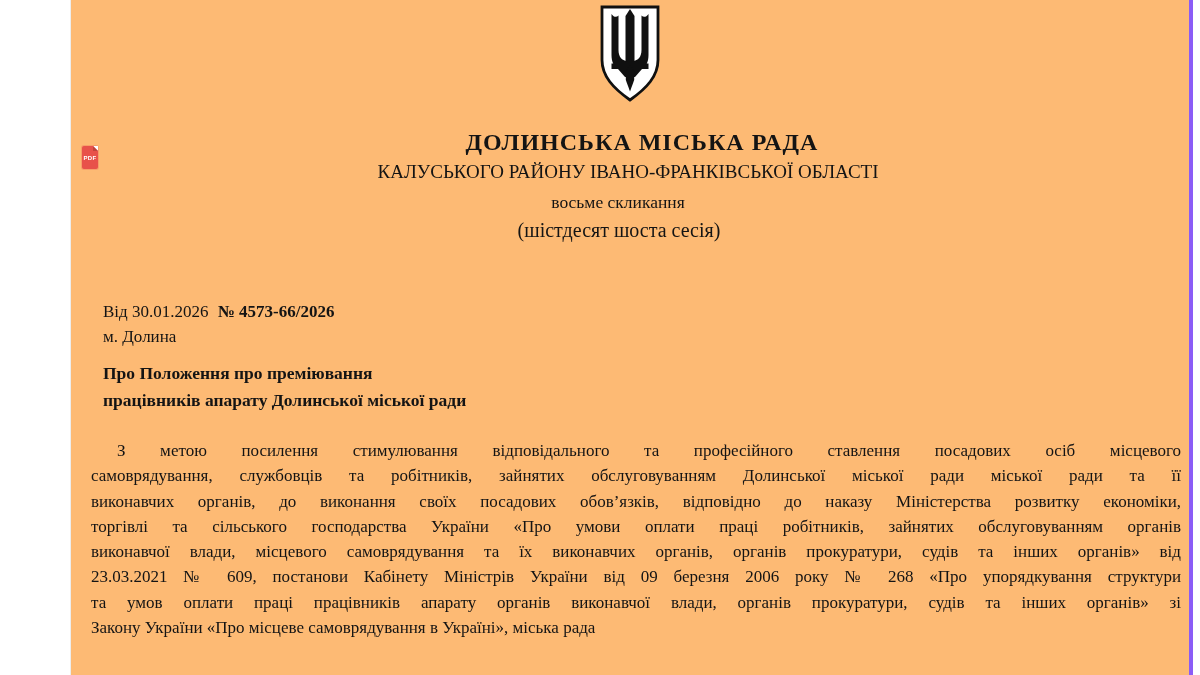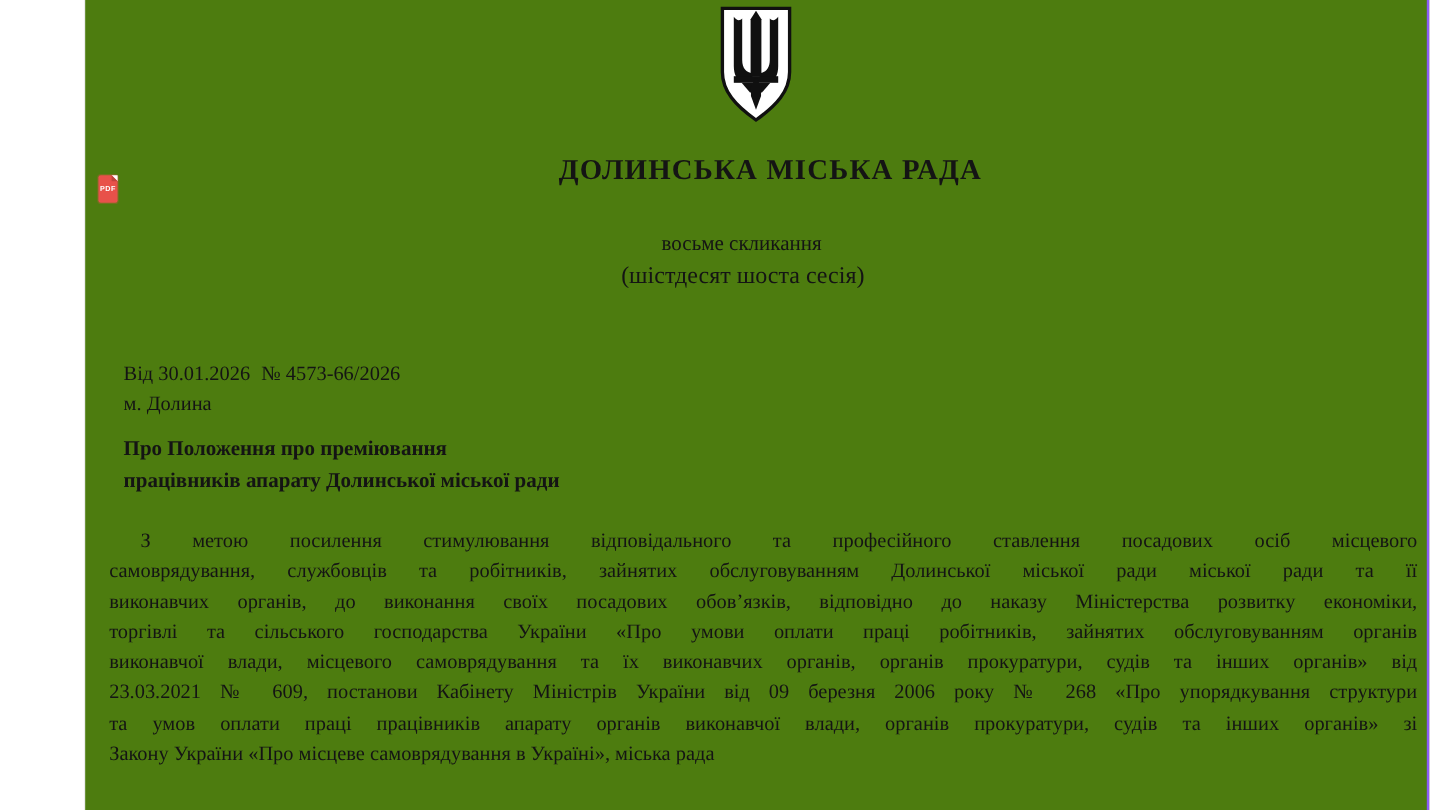--- a/index.html
+++ b/index.html
@@ -8,22 +8,22 @@
     background: #ffffff;
     overflow: hidden;
     font-family: "Liberation Serif", "DejaVu Serif", serif;
     color: #141414;
   }
   .doc {
     position: absolute;
     left: 70px; top: 0;
     width: 1118px; height: 675px;
     border-left: 1px solid #ededed;
-    border-right: 2px solid #8b5cf6;
-    background: #4d7c0f;
+    border-right: 4px solid #8b5cf6;
+    background: #fdba74;
   }
   
   .pdf-icon {
     position: absolute;
     left: 11px; top: 146px;
     width: 16px; height: 23px;
     background: #e8514a;
     border-radius: 2px;
     cursor: pointer;
     box-shadow: 0 0 0 1px rgba(232,81,74,0.25);
@@ -66,21 +66,21 @@
   .session       { top: 219px; font-size: 20px;                                         margin-left: -11px; }
   .decision-type { top: 256px; font-size: 23px; font-weight: bold; letter-spacing: 3px;   margin-left: -11px; }
   .meta-line {
     position: absolute;
     left: 32px;
     font-size: 17px;
     white-space: nowrap;
   }
   .meta-date { top: 302px; }
   .meta-city { top: 327px; }
-  .meta-line .num { font-weight: normal; margin-left: 5px; margin-top: 14px; }
+  .meta-line .num { font-weight: bold; margin-left: 5px; margin-top: 14px; }
   .subject-line {
     position: absolute;
     left: 32px;
     font-size: 17.5px;
     font-weight: bold;
     white-space: nowrap;
   }
   .subject-1 { top: 363px; }
   .subject-2 { top: 390px; }
   .body-text {
@@ -120,20 +120,21 @@
         <path d="M51.5,10 C49,13.5 46.5,13.5 44.5,11.5 V46 C44.5,53 41,56.5 36,57 V63.5 H44 C49,63.5 51.5,58 51.5,51 Z"></path>
         <path d="M33,5 L37.5,12 V60 H28.5 V12 Z"></path>
         <rect x="14.5" y="59.5" width="37" height="5.5"></rect>
         <path d="M21,65 H45 L38,73 H28 Z"></path>
         <path d="M33,60 L37.2,68 V76 L33,87.5 L28.8,76 V68 Z"></path>
       </g>
     </svg>
   </div>
 
   <div class="center-line org-name">ДОЛИНСЬКА МІСЬКА РАДА</div>
+  <div class="center-line org-region">КАЛУСЬКОГО РАЙОНУ ІВАНО-ФРАНКІВСЬКОЇ ОБЛАСТІ</div>
   <div class="center-line convocation">восьме скликання</div>
   <div class="center-line session">(шістдесят шоста сесія)</div>
 
 
   <div class="meta-line meta-date">
     <span>Від 30.01.2026</span>
     <span class="num">№ 4573-66/2026</span>
   </div>
   <div class="meta-line meta-city">м. Долина</div>
 

